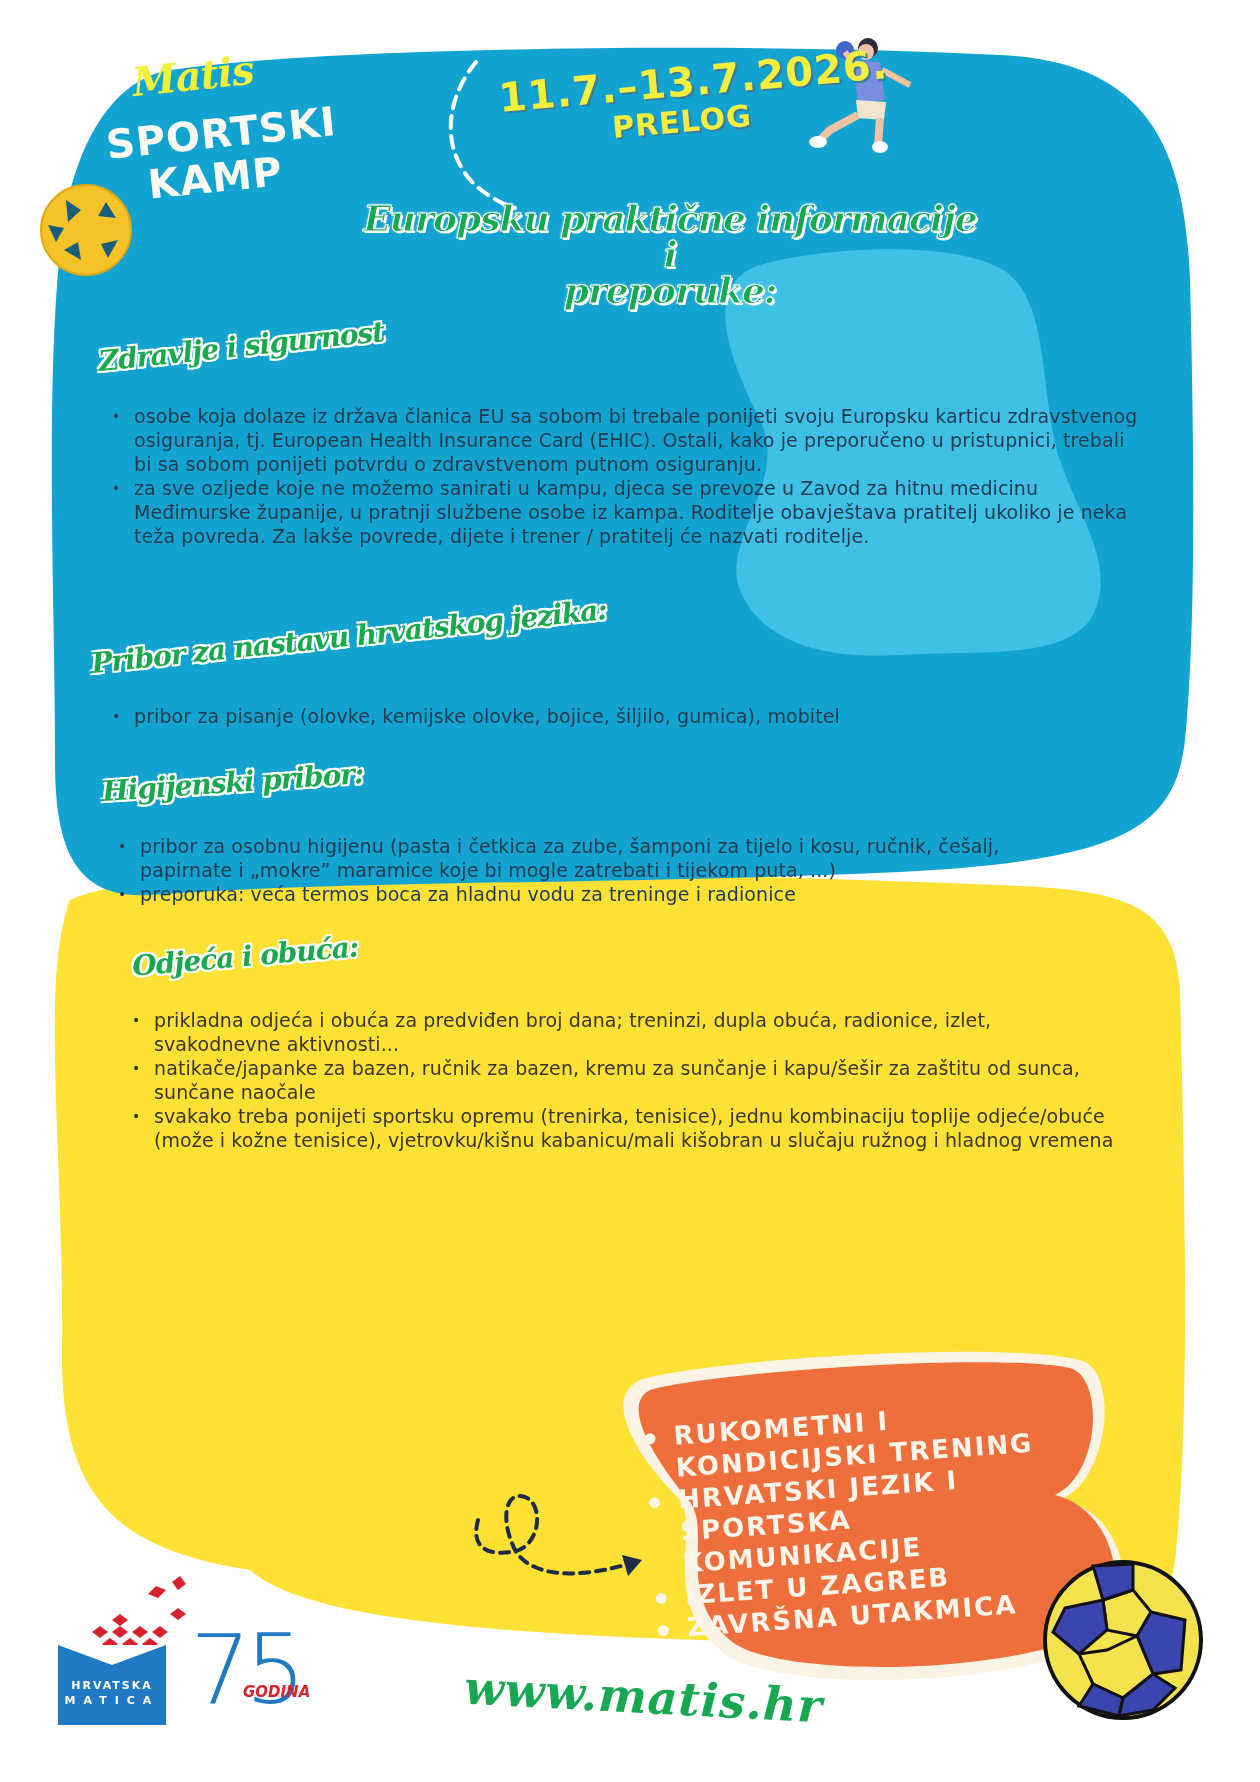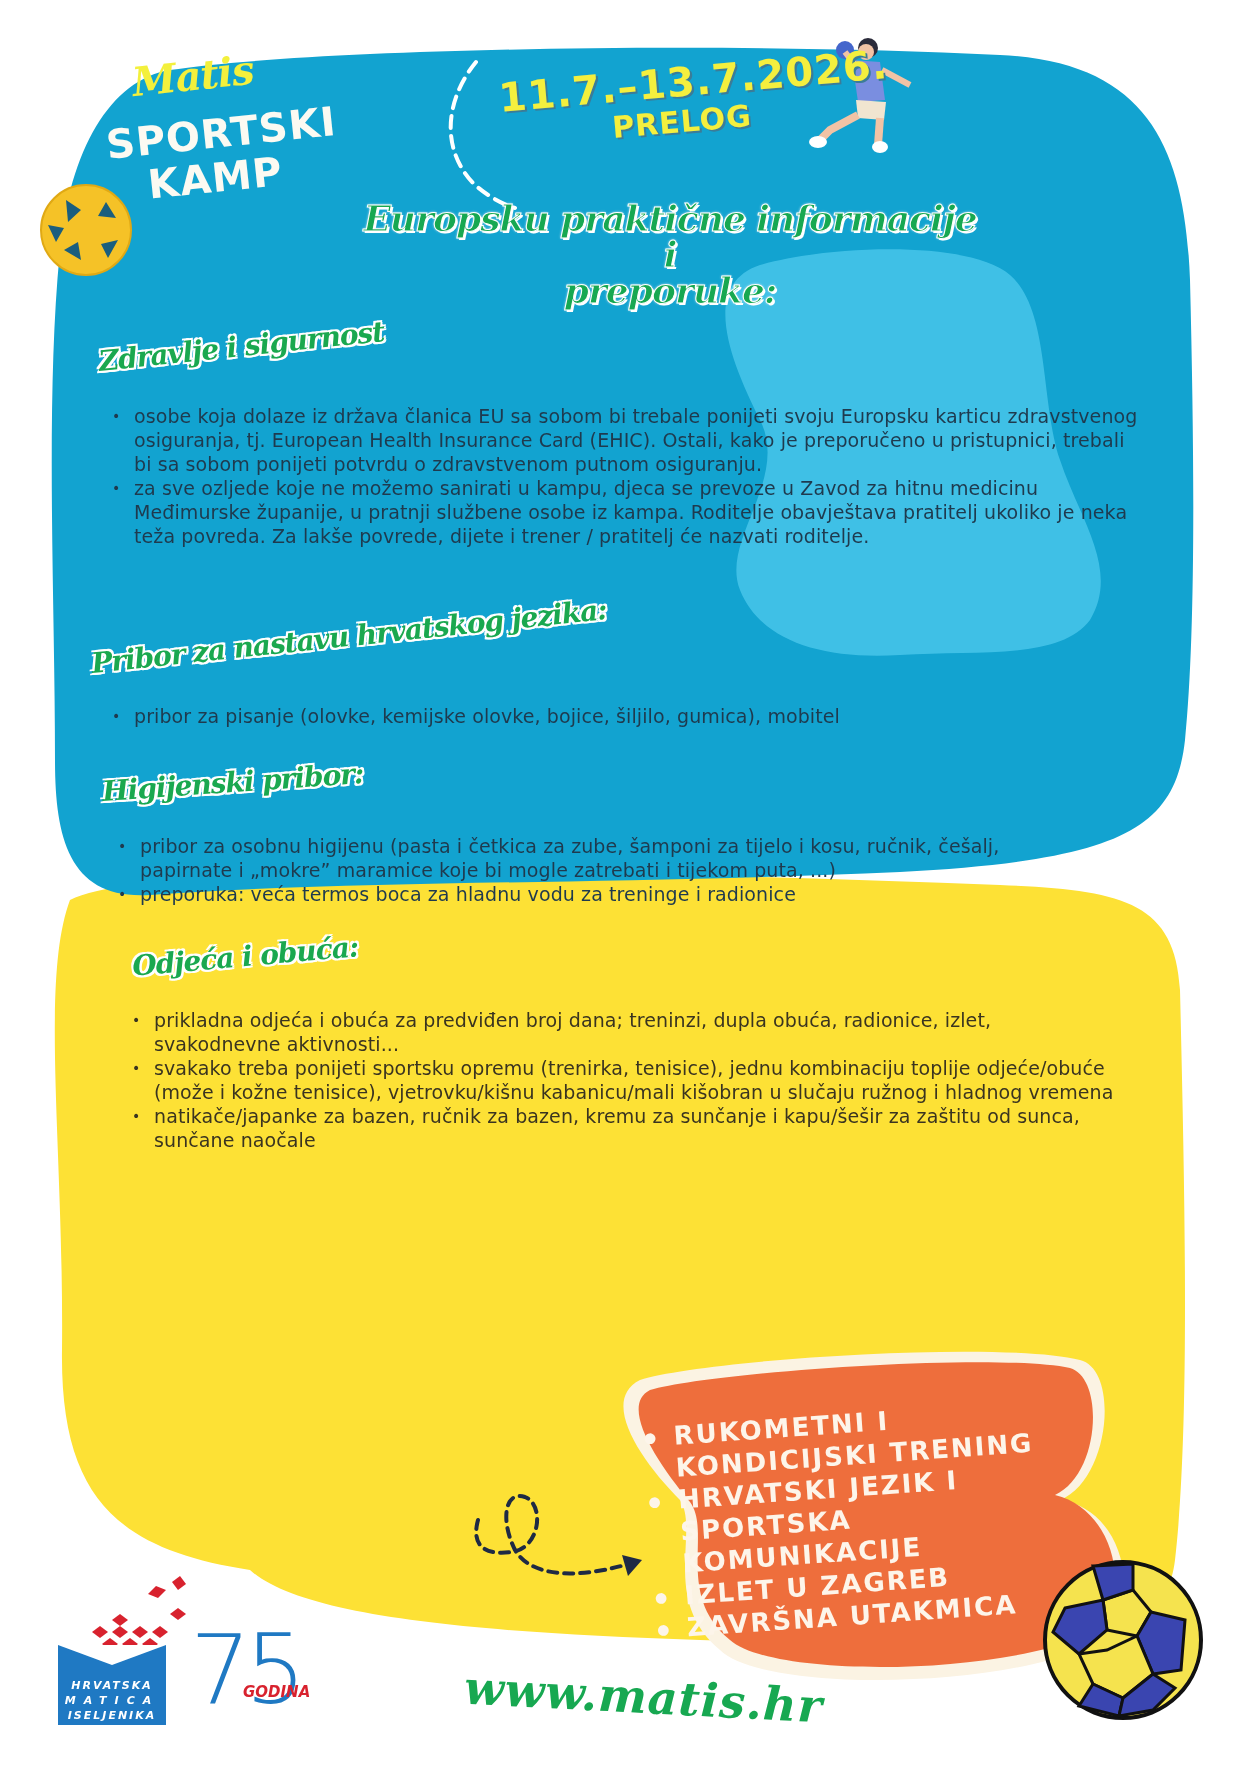--- a/index.html
+++ b/index.html
@@ -52,21 +52,21 @@
       list-style: none; font-family: "DejaVu Sans", sans-serif; font-weight: bold; font-size: 26px;
       line-height: 32px; color: #fdf5ea; letter-spacing: 2px; position: relative; padding-left: 30px;
       text-transform: uppercase;
     }
     .orange-list li::before {
       content: "●"; position: absolute; left: 0; top: 0; font-size: 14px;
     }
     .logo-block { left: 58px; top: 1645px; width: 108px; height: 80px; background: #1f79c3; }
     .logo-text {
       position: absolute; left: 0; width: 108px; text-align: center; color: #fff; font-weight: bold;
-      font-family: "DejaVu Sans", sans-serif; font-size: 11px; letter-spacing: 2px; line-height: 13px; font-style: italic;
+      font-family: "DejaVu Sans", sans-serif; font-size: 11px; letter-spacing: 2px; line-height: 13px;
     }
     .godina {
       left: 243px; top: 1683px; font-family: "DejaVu Sans", sans-serif; font-weight: bold; font-style: italic;
       font-size: 15px; color: #d8222e;
     }
     .seventyfive {
       left: 190px; top: 1612px; font-family: "DejaVu Sans", sans-serif; font-size: 96px; font-weight: 200;
       color: #1f79c3; letter-spacing: -6px; line-height: 96px; margin-top: 10px;
     }
     .website {
@@ -166,36 +166,36 @@
 <div class="abs sec-title" style="left:102px;top:766px;font-size:28px;transform:rotate(-4deg);">Higijenski pribor:</div>
 <ul class="abs bul" style="left:106px;top:826px;width:960px;">
   <li>pribor za osobnu higijenu (pasta i četkica za zube, šamponi za tijelo i kosu, ručnik, češalj, papirnate i „mokre” maramice koje bi mogle zatrebati i tijekom puta, ...)</li>
   <li>preporuka: veća termos boca za hladnu vodu za treninge i radionice</li>
 </ul>
 
 <div class="yellow">
   <div class="abs sec-title" style="left:132px;top:940px;font-size:28px;transform:rotate(-5deg);">Odjeća i obuća:</div>
   <ul class="abs bul" style="left:120px;top:1000px;width:990px;">
     <li>prikladna odjeća i obuća za predviđen broj dana; treninzi, dupla obuća, radionice, izlet, svakodnevne aktivnosti...</li>
+    <li> natikače/japanke za bazen, ručnik za bazen, kremu za sunčanje i kapu/šešir za zaštitu od sunca, sunčane naočale</li>
     <li>svakako treba ponijeti sportsku opremu (trenirka, tenisice), jednu kombinaciju toplije odjeće/obuće (može i kožne tenisice), vjetrovku/kišnu kabanicu/mali kišobran u slučaju ružnog i hladnog vremena</li>
-    <li> natikače/japanke za bazen, ručnik za bazen, kremu za sunčanje i kapu/šešir za zaštitu od sunca, sunčane naočale</li>
   </ul>
 </div>
 
 <ul class="abs orange-list" style="margin:0;padding:0;width:420px;">
   <li>Rukometni i kondicijski trening</li>
   <li>Hrvatski jezik i sportska komunikacije</li>
   <li>Izlet u Zagreb</li>
   <li>Završna utakmica</li>
 </ul>
 
 <div class="abs logo-block">
   <svg width="108" height="22" style="position:absolute;left:0;top:0;">
     <polygon points="0,0 54,20 108,0" fill="#ffffff"></polygon>
   </svg>
   <div class="logo-text" style="top:34px;">HRVATSKA</div>
   <div class="logo-text" style="top:49px;letter-spacing:8px;">MATICA</div>
-  <div class="logo-text" style="top:64px;">ISELJENIKA</div>
+  <div class="logo-text" style="top:79px;">ISELJENIKA</div>
 </div>
 <div class="abs seventyfive">75</div>
 <div class="abs godina">GODINA</div>
 
 <div class="abs website">www.matis.hr</div>
 
 </body></html>

